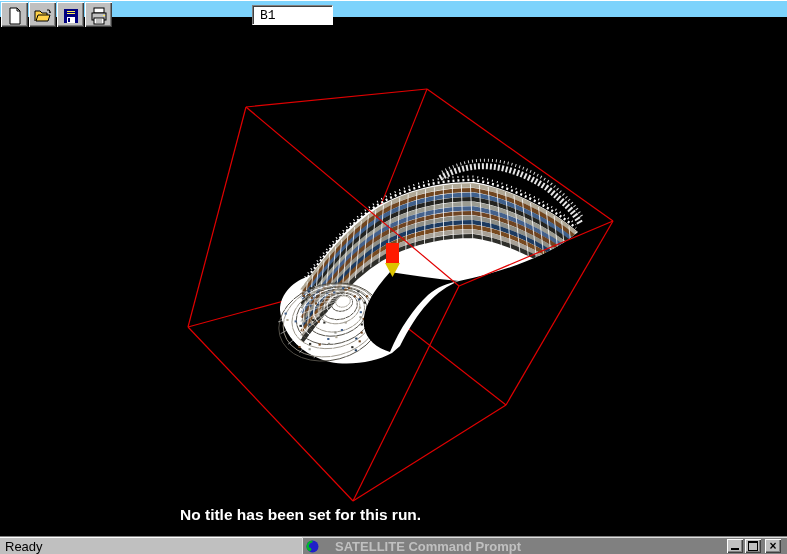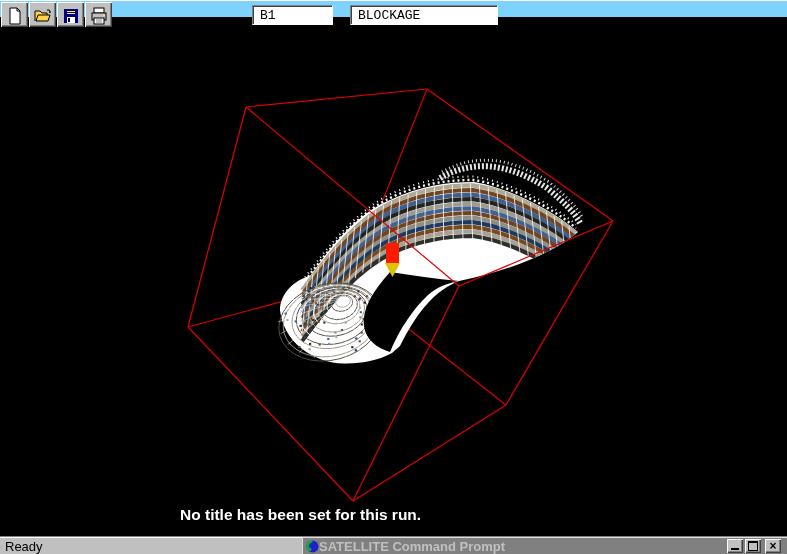--- a/index.html
+++ b/index.html
@@ -26,21 +26,21 @@
 
   
   .statusbar{position:absolute;left:0;top:536px;width:787px;height:18px;background:#c0c0c0;
              box-shadow:inset 0 1px 0 #ffffff;border-top:1px solid #808080;box-sizing:border-box;
              font-size:13px;color:#000;padding:2px 0 0 5px}
 
   
   .bwin{position:absolute;left:302px;top:537px;width:485px;height:17px;background:#808080;
         border-top:1px solid #dfdfdf;border-left:1px solid #dfdfdf;box-sizing:border-box;
         display:flex;align-items:center;padding-right:6px}
-  .bwin-title{color:#c0c0c0;font-weight:bold;font-size:13px;margin-left:0;flex:1;
+  .bwin-title{color:#c0c0c0;font-weight:bold;font-size:13px;margin-left:16px;flex:1;
               white-space:nowrap;overflow:hidden}
   .wbtn{width:16px;height:14px;background:#c0c0c0;border:none;padding:0;margin-left:2px;flex:none;
         box-shadow:inset 1px 1px 0 #ffffff,inset -1px -1px 0 #404040,inset -2px -2px 0 #808080;
         display:flex;align-items:flex-end;justify-content:center;cursor:pointer}
   .wbtn.close{margin-left:4px}
   .glyph-min{width:8px;height:2px;background:#000;margin-bottom:3px}
   .glyph-max{width:8px;height:7px;border:1px solid #000;border-top:2px solid #000;margin-bottom:2px}
   .glyph-close{font-size:12px;font-weight:bold;color:#000;line-height:13px;margin-bottom:0}
 </style>
 </head>
@@ -76,21 +76,20 @@
       <rect x="4" y="1" width="10" height="5" fill="#ffffff" stroke="#000000"></rect>
       <rect x="2" y="6" width="14" height="7" fill="#c0c0c0" stroke="#000000"></rect>
       <rect x="13" y="8" width="2" height="1" fill="#ffee55"></rect>
       <rect x="4" y="11" width="10" height="6" fill="#ffffff" stroke="#000000"></rect>
       <line x1="6" y1="13" x2="12" y2="13" stroke="#808080"></line>
       <line x1="6" y1="15" x2="12" y2="15" stroke="#808080"></line>
     </svg>
   </button>
 
   <input class="field" style="left: 252px; width: 81px;" readonly="" value="B1">
-  <input class="field" style="left: 350px; width: 148px;" readonly="" value="BLOCKAGE">
 </div>
 
 <svg id="scene" width="787" height="509" viewBox="0 27 787 509">
     <line x1="427" y1="89" x2="350" y2="283" stroke="#e10000" stroke-width="1.1"></line>
     <line x1="188" y1="327" x2="350" y2="283" stroke="#e10000" stroke-width="1.1"></line>
     <line x1="506" y1="405" x2="350" y2="283" stroke="#e10000" stroke-width="1.1"></line>
     <defs>
       <clipPath id="sil">
         <path d="M280,310 C280,294 294,280 310,276 C330,248 356,214 390,200 C420,186 446,182 474,182 C500,186 545,204 578,232 C552,254 510,270 459,281 C436,290 418,310 400,346 L392,353 C376,362 350,366 330,362 C305,356 283,338 280,310 Z"></path>
       </clipPath>

